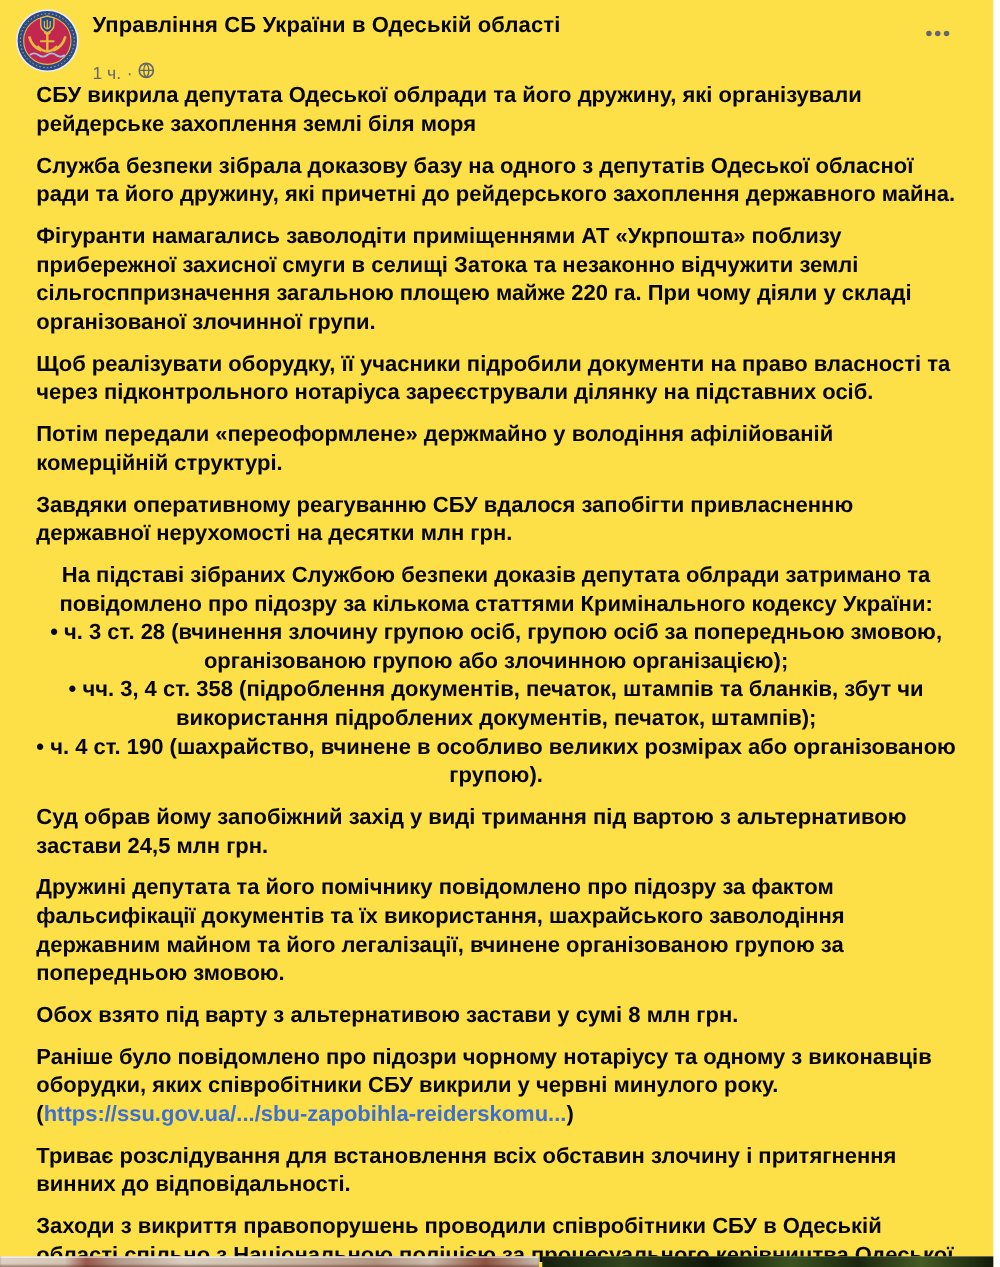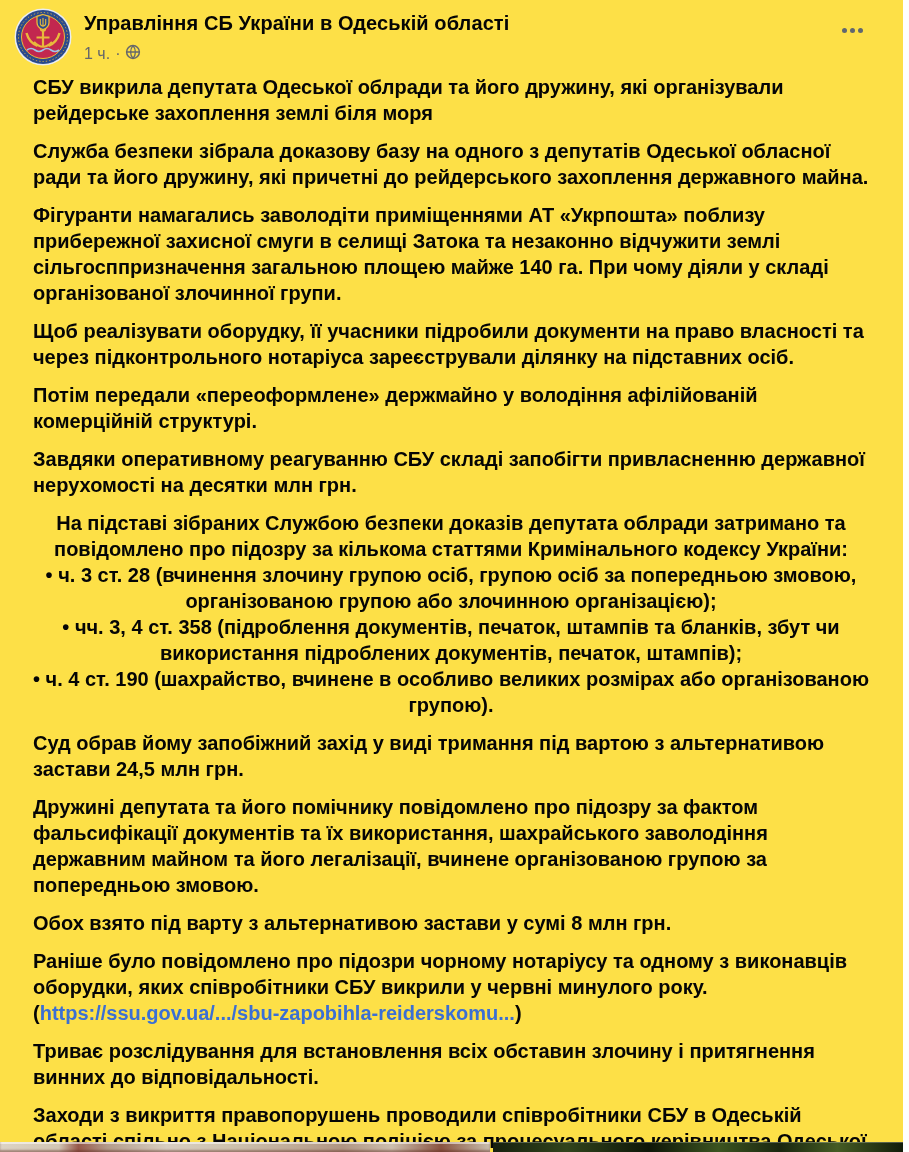--- a/index.html
+++ b/index.html
@@ -30,23 +30,23 @@
   .header-info { margin-left: 12px; padding-top: 3px; }
   .page-name {
     font-size: 20px;
     font-weight: 700;
     color: #050505;
     line-height: 25px;
     cursor: pointer;
     letter-spacing: 0.1px;
   }
   .meta-row {
-    margin-top: 8px;
+    margin-top: 20px;
     display: flex;
-    align-items: flex-start;
+    align-items: flex-end;
     gap: 5px;
     font-size: 16px;
     color: #65676b;
     line-height: 19px;
   }
   .meta-sep { color:#65676b; }
   .globe { display: inline-block; }
   .menu-btn {
     margin-left: auto;
     margin-top: 14px;
@@ -153,24 +153,24 @@
     <div class="menu-btn">
       <span class="dot"></span>
       <span class="dot"></span>
       <span class="dot"></span>
     </div>
   </div>
 
   <div class="post-text">
     <p class="para">СБУ викрила депутата Одеської облради та його дружину, які організували рейдерське захоплення землі біля моря</p>
     <p class="para">Служба безпеки зібрала доказову базу на одного з депутатів Одеської обласної ради та його дружину, які причетні до рейдерського захоплення державного майна.</p>
-    <p class="para">Фігуранти намагались заволодіти приміщеннями АТ «Укрпошта» поблизу прибережної захисної смуги в селищі Затока та незаконно відчужити землі сільгосппризначення загальною площею майже 140 га. При чому діяли у складі організованої злочинної групи.</p>
+    <p class="para">Фігуранти намагались заволодіти приміщеннями АТ «Укрпошта» поблизу прибережної захисної смуги в селищі Затока та незаконно відчужити землі сільгосппризначення загальною площею майже 220 га. При чому діяли у складі організованої злочинної групи.</p>
     <p class="para">Щоб реалізувати оборудку, її учасники підробили документи на право власності та через підконтрольного нотаріуса зареєстрували ділянку на підставних осіб.</p>
     <p class="para">Потім передали «переоформлене» держмайно у володіння афілійованій комерційній структурі.</p>
-    <p class="para">Завдяки оперативному реагуванню СБУ складі запобігти привласненню державної нерухомості на десятки млн грн.</p>
+    <p class="para">Завдяки оперативному реагуванню СБУ вдалося запобігти привласненню державної нерухомості на десятки млн грн.</p>
 
     <div class="para charges-block">
       <div class="charge-line">На підставі зібраних Службою безпеки доказів депутата облради затримано та повідомлено про підозру за кількома статтями Кримінального кодексу України:</div>
       <div class="charge-line">• ч. 3 ст. 28 (вчинення злочину групою осіб, групою осіб за попередньою змовою, організованою групою або злочинною організацією);</div>
       <div class="charge-line">• чч. 3, 4 ст. 358 (підроблення документів, печаток, штампів та бланків, збут чи використання підроблених документів, печаток, штампів);</div>
       <div class="charge-line">• ч. 4 ст. 190 (шахрайство, вчинене в особливо великих розмірах або організованою групою).</div>
     </div>
 
     <p class="para">Суд обрав йому запобіжний захід у виді тримання під вартою з альтернативою застави 24,5 млн грн.</p>
     <p class="para">Дружині депутата та його помічнику повідомлено про підозру за фактом фальсифікації документів та їх використання, шахрайського заволодіння державним майном та його легалізації, вчинене організованою групою за попередньою змовою.</p>

